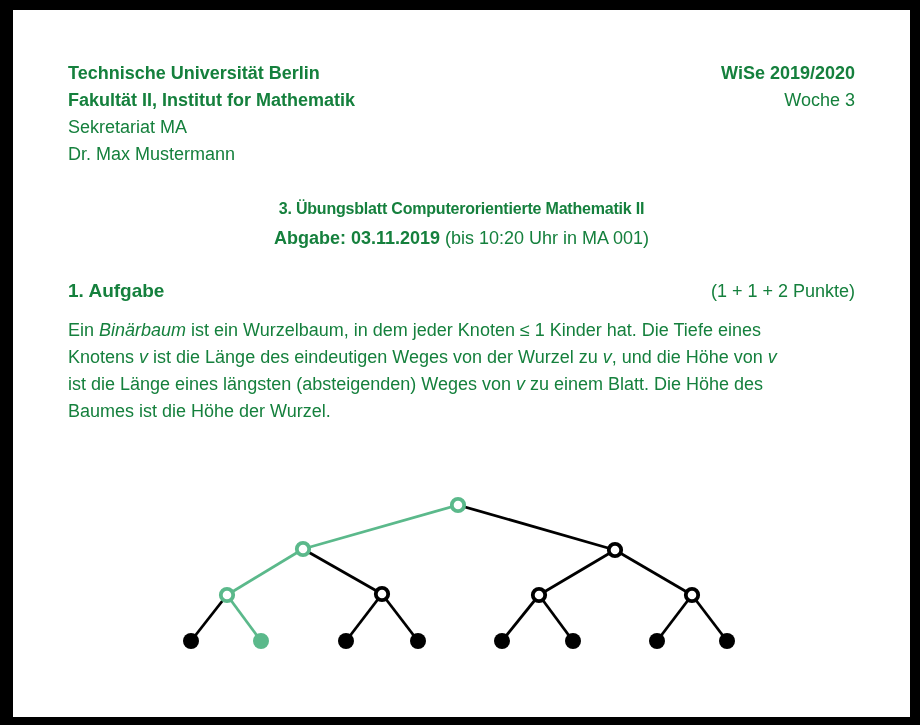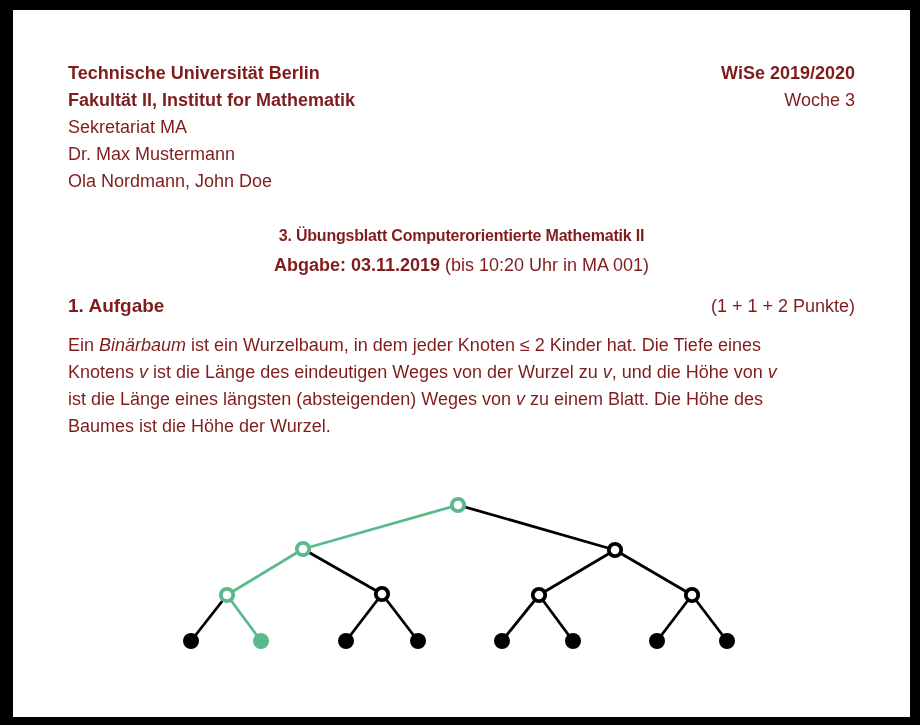--- a/index.html
+++ b/index.html
@@ -5,76 +5,75 @@
   html,body { margin:0; padding:0; background:#ffffff; }
   .page {
     position:relative;
     width:920px; height:725px;
     box-sizing:border-box;
     background:#ffffff;
     border:10px solid #000000;
     border-left-width:13px;
     border-bottom-width:8px;
     font-family:"Liberation Sans", sans-serif;
-    color:#7f1d1d;
+    color:#15803d;
     overflow:hidden;
   }
   .content { padding:50px 55px 0 55px; }
   .b { font-weight:bold; }
   .i { font-style:italic; }
 
   .header-row { display:flex; justify-content:space-between; font-size:18px; line-height:27px; }
   .header-right { text-align:right; }
 
   .title-block { text-align:center; margin-top:26px; }
   .doc-title { font-size:16px; font-weight:bold; line-height:30px; letter-spacing:-0.2px; }
   .deadline { font-size:18px; line-height:29px; }
   .note { font-size:18px; line-height:29px; font-weight:bold; }
 
-  .exercise-row { display:flex; justify-content:space-between; align-items:baseline; margin-top:12px; line-height:28px; }
+  .exercise-row { display:flex; justify-content:space-between; align-items:baseline; margin-top:24px; line-height:28px; }
   .ex-title { font-size:19px; font-weight:bold; }
   .ex-points { font-size:18px; }
 
   .paragraph { margin-top:12px; font-size:18px; line-height:27px; }
   .paragraph .line { white-space:pre; }
 
   .tree { position:absolute; left:-13px; top:460px; }
 </style>
 </head>
 <body>
 
 <div class="page">
   <div class="content">
 
     <div class="header-row">
       <div class="header-left">
           <div class="b">Technische Universität Berlin</div>
           <div class="b">Fakultät II, Institut for Mathematik</div>
           <div class="">Sekretariat MA</div>
           <div class="">Dr. Max Mustermann</div>
-          <div class="">Ola Nordmann, John Doe</div>
         </div>
       <div class="header-right">
           <div class="b">WiSe 2019/2020</div>
           <div class="">Woche 3</div>
         </div>
     </div>
 
     <div class="title-block">
       <div class="doc-title">3. Übungsblatt Computerorientierte Mathematik II</div>
       <div class="deadline"><span class="b">Abgabe: 03.11.2019</span><span> (bis 10:20 Uhr in MA 001)</span></div>
     </div>
 
     <div class="exercise-row">
       <div class="ex-title">1. Aufgabe</div>
       <div class="ex-points">(1 + 1 + 2 Punkte)</div>
     </div>
 
     <div class="paragraph">
-        <div class="line"><span>Ein </span><span class="i">Binärbaum</span><span> ist ein Wurzelbaum, in dem jeder Knoten ≤ 2 Kinder hat. Die Tiefe eines</span></div>
+        <div class="line"><span>Ein </span><span class="i">Binärbaum</span><span> ist ein Wurzelbaum, in dem jeder Knoten ≤ 1 Kinder hat. Die Tiefe eines</span></div>
         <div class="line"><span>Knotens </span><span class="i">v</span><span> ist die Länge des eindeutigen Weges von der Wurzel zu </span><span class="i">v</span><span>, und die Höhe von </span><span class="i">v</span></div>
         <div class="line"><span>ist die Länge eines längsten (absteigenden) Weges von </span><span class="i">v</span><span> zu einem Blatt. Die Höhe des</span></div>
         <div class="line"><span>Baumes ist die Höhe der Wurzel.</span></div>
       </div>
 
   </div>
 
   <svg class="tree" width="920" height="200" viewBox="0 0 920 200" xmlns="http://www.w3.org/2000/svg">
       <line x1="458" y1="35" x2="303" y2="79" stroke="#5bb98b" stroke-width="2.8"></line>
       <line x1="458" y1="35" x2="615" y2="80" stroke="#000000" stroke-width="2.8"></line>

